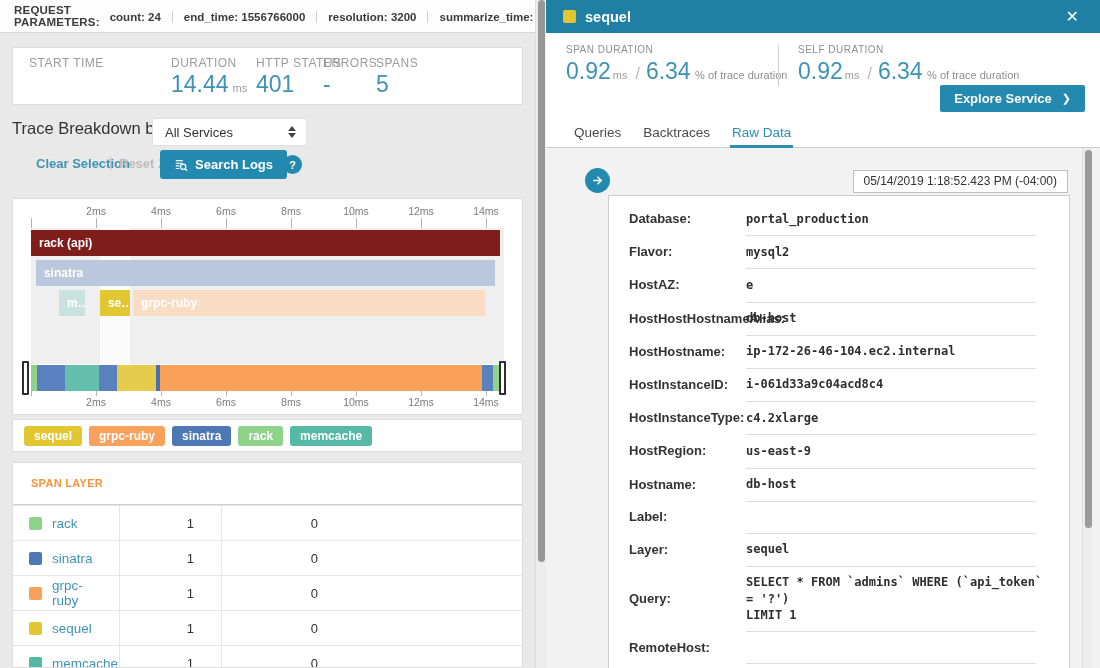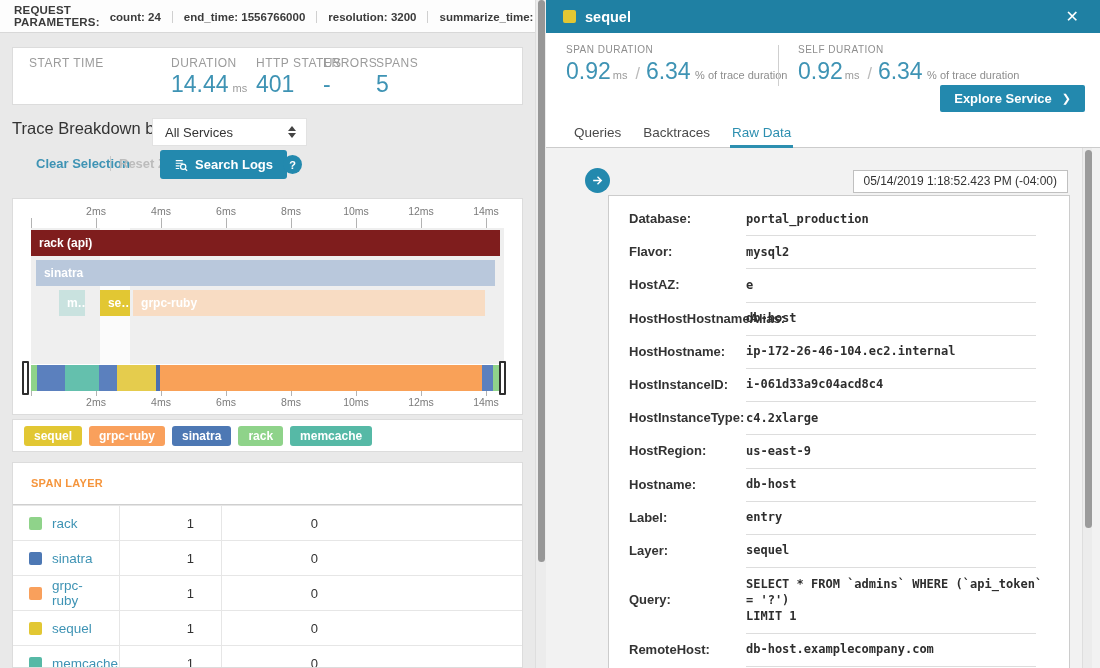--- a/index.html
+++ b/index.html
@@ -391,34 +391,32 @@
           <div class="raw-row">
             <div class="raw-key">HostRegion:</div>
             <div class="raw-val">us-east-9</div>
           </div>
           <div class="raw-row">
             <div class="raw-key">Hostname:</div>
             <div class="raw-val">db-host</div>
           </div>
           <div class="raw-row">
             <div class="raw-key">Label:</div>
-            <div class="raw-val">entry</div>
           </div>
           <div class="raw-row">
             <div class="raw-key">Layer:</div>
             <div class="raw-val">sequel</div>
           </div>
           <div class="raw-row">
             <div class="raw-key">Query:</div>
             <div class="raw-val">SELECT * FROM `admins` WHERE (`api_token` = '?')
 LIMIT 1</div>
           </div>
           <div class="raw-row">
             <div class="raw-key">RemoteHost:</div>
-            <div class="raw-val">db-host.examplecompany.com</div>
           </div>
           <div class="raw-row"></div>
         </div>
       <div class="right-scrollbar">
         <div class="thumb2"></div>
       </div>
     </div>
   </section>
 </div>
 

